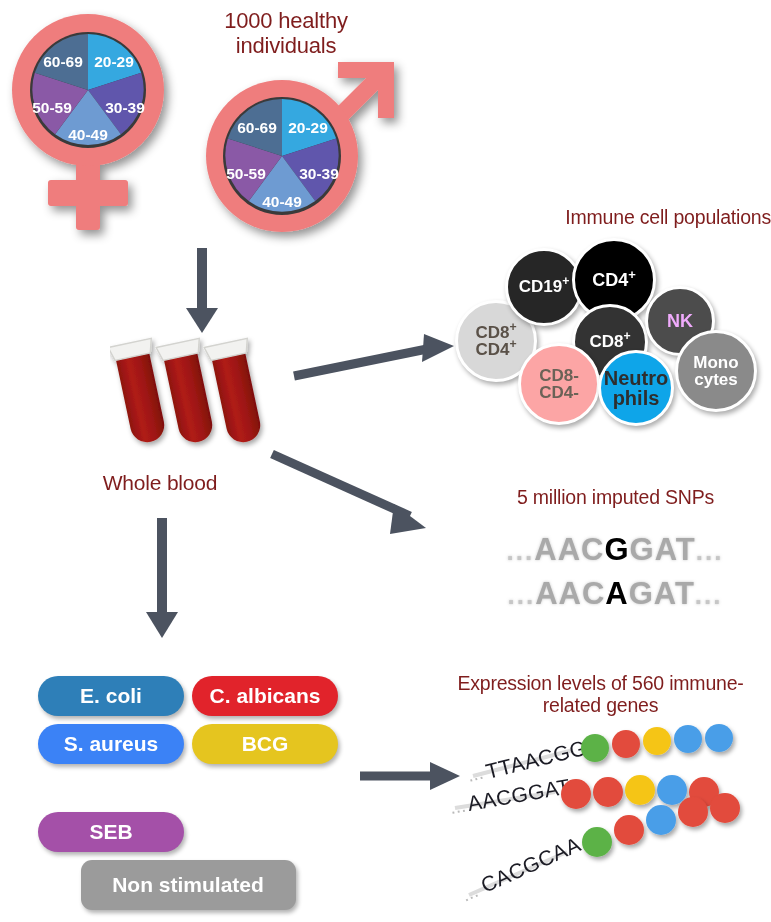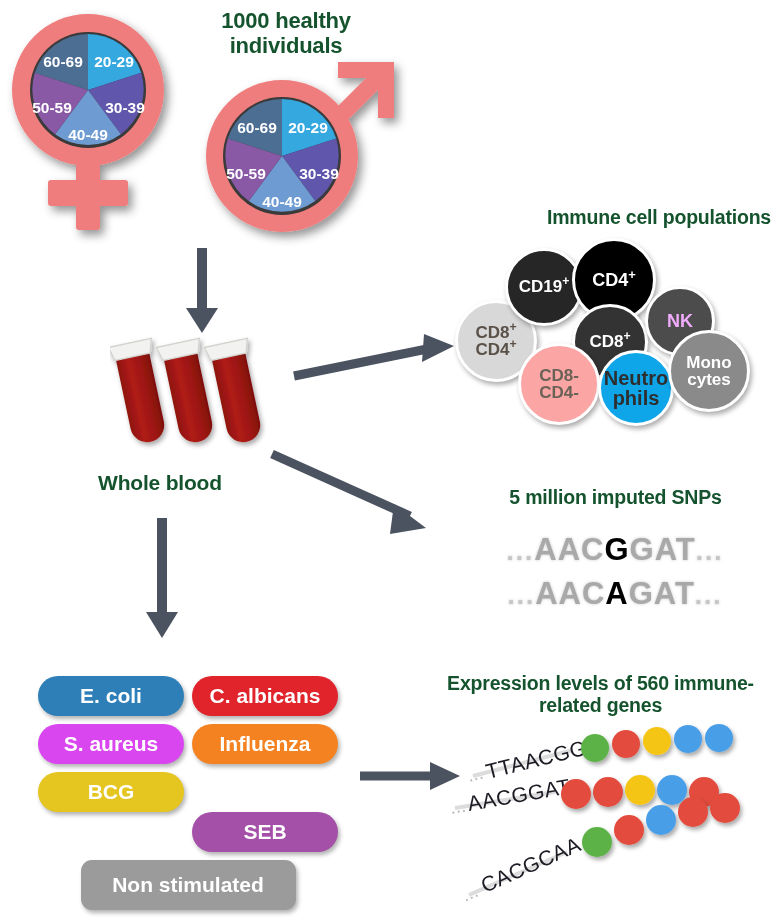--- a/index.html
+++ b/index.html
@@ -10,22 +10,22 @@
   #canvas{
     position:relative;
     width:771px;height:922px;
     background:#ffffff;
     overflow:hidden;
   }
   .abs{position:absolute;}
 
   
   .heading{
-    font-weight:bold;
-    color:#14532d;
+    font-weight:normal;
+    color:#7f1d1d;
     text-align:center;
     line-height:1.15;
     letter-spacing:-0.2px;
   }
   #title-individuals{left:176px;top:8px;width:220px;font-size:22px;}
   #title-immune{left:440px;top:206px;width:331px;font-size:19.5px;text-align:right;}
   #title-snps{left:460px;top:486px;width:311px;font-size:19.5px;}
   #title-expression{left:430px;top:672px;width:341px;font-size:19.5px;}
   #label-whole-blood{left:60px;top:471px;width:200px;font-size:21px;}
 
@@ -262,21 +262,21 @@
       </span>
     </div>
 
     <div class="cell" style="left:143px;top:112px;width:76px;height:76px;background:#0ea5e9;color:#2E2E2E;font-size:20px;">
       <span>
         <span>Neutro</span><br>
         <span>phils</span>
       </span>
     </div>
 
-    <div class="cell" style="left:213px;top:92px;width:82px;height:82px;background:#8A8A8A;color:#ffffff;font-size:17px;">
+    <div class="cell" style="left:220px;top:92px;width:82px;height:82px;background:#8A8A8A;color:#ffffff;font-size:17px;">
       <span>
         <span>Mono</span><br>
         <span>cytes</span>
       </span>
     </div>
   </div>
 
   <div class="heading abs" id="title-snps">5 million imputed SNPs</div>
 
   <div class="abs" id="snp-block">
@@ -289,25 +289,22 @@
   </div>
 
   <div class="abs" id="stimuli">
     <div class="stim-grid">
       <div class="stim-box" style="background:#2E7FB8;">
         <span>E. coli</span>
       </div>
       <div class="stim-box" style="background:#E1232B;justify-content:center;">
         <span>C. albicans</span>
       </div>
-      <div class="stim-box" style="background:#d946ef;">
+      <div class="stim-box" style="background:#3b82f6;">
         <span>S. aureus</span>
-      </div>
-      <div class="stim-box" style="background:#F58220;">
-        <span>Influenza</span>
       </div>
       <div class="stim-box" style="background:#E5C51F;">
         <span>BCG</span>
       </div>
       <div class="stim-box" style="background:#A450A8;margin-top:40px;">
         <span>SEB</span>
       </div>
     </div>
     <div class="stim-wide" style="background:#9B9B9B;">
       <span>Non stimulated</span>

